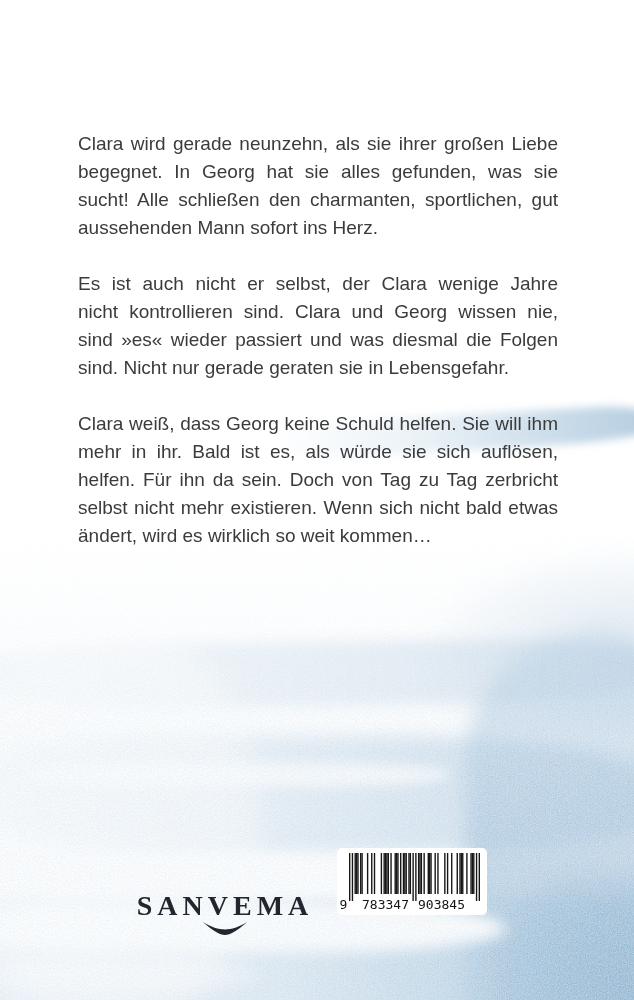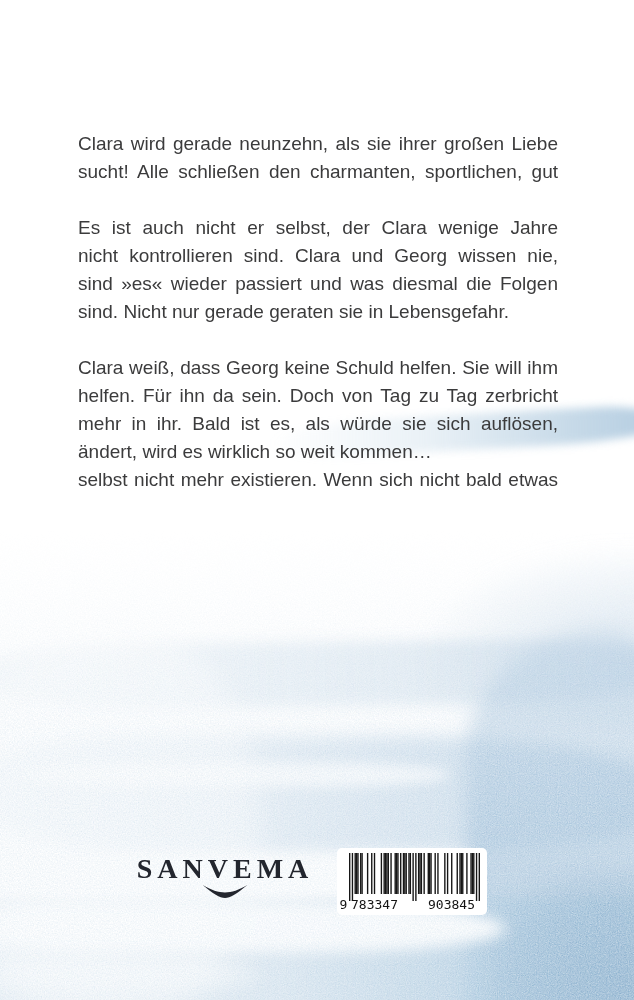--- a/index.html
+++ b/index.html
@@ -48,33 +48,33 @@
   
   .blurb { position:absolute; top:130px; left:78px; width:480px; z-index:5;
     color:#3b3b3c; font-size:19px; }
   .para { margin:0 0 28px 0; }
   .line { height:28px; line-height:28px; overflow:hidden;
     text-align:justify; text-align-last:justify; }
   .line.last { text-align-last:left; }
   
   .publisher { position:absolute; top:854px; left:0; width:450px; text-align:center; z-index:5; }
   .publisher-name { font-family:"Liberation Serif", serif; font-weight:700;
-    font-size:28px; letter-spacing:5px; color:#23262e; line-height:30px; }
+    font-size:28px; letter-spacing:5px; color:#23262e; line-height:30px;margin-top:37px; }
   .chevron { display:block; margin:1px auto 0 auto; width:46px; height:13px; }
   .chevron path { fill:#23262e; }
   
   .barcode { position:absolute; top:848px; left:337px; width:150px; height:67px;
     background:#ffffff; border-radius:5px; z-index:5; }
   .bars { position:absolute; left:12px; top:5px; width:131px; height:48px; }
   .bars rect { fill:#161616; }
   .bc-digit { position:absolute; top:49px; font-family:"DejaVu Sans Mono", monospace;
     font-size:13px; line-height:15px; color:#141414; }
   .bc-prefix { left:1px;  width:11px; text-align:center; }
-  .bc-left   { left:9px; width:57px; text-align:center; }
-  .bc-right  { left:81px; width:57px; text-align:right; }
+  .bc-left   { left:15px; width:57px; text-align:right; }
+  .bc-right  { left:81px; width:57px; text-align:left; }
 </style>
 </head>
 <body>
 
 <div class="cover">
 
   <div class="bg">
     <div class="wash w-streak-a"></div>
     <div class="wash w-right-a"></div>
     <div class="wash w-band-a"></div>
@@ -99,34 +99,36 @@
         </filter>
       </defs>
       <rect width="634" height="470" filter="url(#grainBlue)" opacity="0.32"></rect>
       <rect width="634" height="470" filter="url(#grainWhite)" opacity="0.5"></rect>
     </svg>
   </div>
 
   <main class="blurb">
     <div class="para">
       <div class="line">Clara wird gerade neunzehn, als sie ihrer großen Liebe</div>
+      <div class="line">begegnet. In Georg hat sie alles gefunden, was sie</div>
       <div class="line">sucht! Alle schließen den charmanten, sportlichen, gut</div>
+      <div class="line last">aussehenden Mann sofort ins Herz.</div>
     </div>
     <div class="para">
       <div class="line">Es ist auch nicht er selbst, der Clara wenige Jahre später</div>
       <div class="line">nicht kontrollieren sind. Clara und Georg wissen nie,</div>
       <div class="line">sind »es« wieder passiert und was diesmal die Folgen</div>
       <div class="line last">sind. Nicht nur gerade geraten sie in Lebensgefahr.</div>
     </div>
     <div class="para">
       <div class="line">Clara weiß, dass Georg keine Schuld helfen. Sie will ihm</div>
+      <div class="line">mehr in ihr. Bald ist es, als würde sie sich auflösen,</div>
       <div class="line">helfen. Für ihn da sein. Doch von Tag zu Tag zerbricht</div>
-      <div class="line">mehr in ihr. Bald ist es, als würde sie sich auflösen,</div>
+      <div class="line">selbst nicht mehr existieren. Wenn sich nicht bald etwas</div>
       <div class="line last">ändert, wird es wirklich so weit kommen…</div>
-      <div class="line">selbst nicht mehr existieren. Wenn sich nicht bald etwas</div>
     </div>
   </main>
 
   <div class="publisher">
     <div class="publisher-name">SANVEMA</div>
     <svg class="chevron" viewBox="0 0 48 14" aria-hidden="true">
       <path d="M0 0 C 9 5.5, 17 8, 24 8 C 31 8, 39 5.5, 48 0 C 37 9.5, 29.5 14, 24 14 C 18.5 14, 11 9.5, 0 0 Z"></path>
     </svg>
   </div>
 

